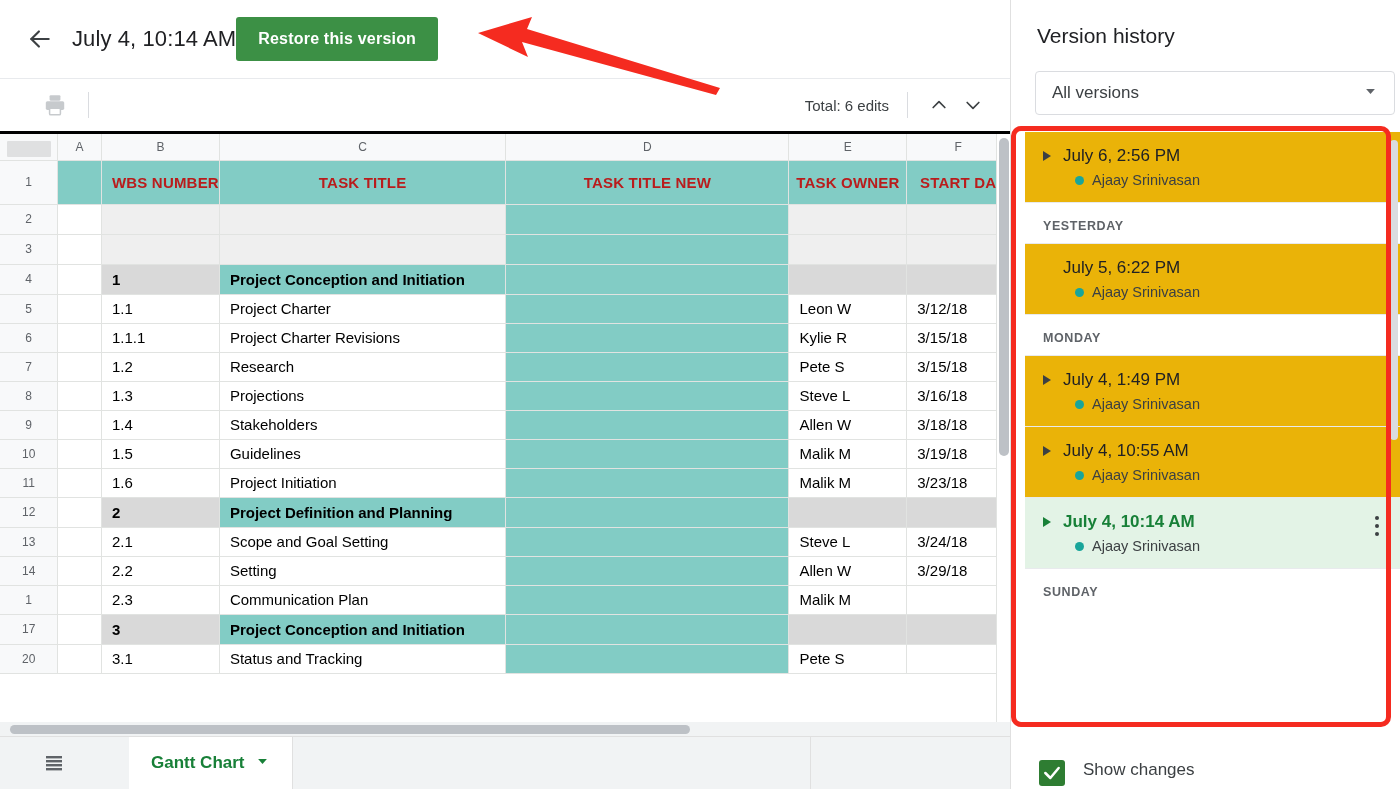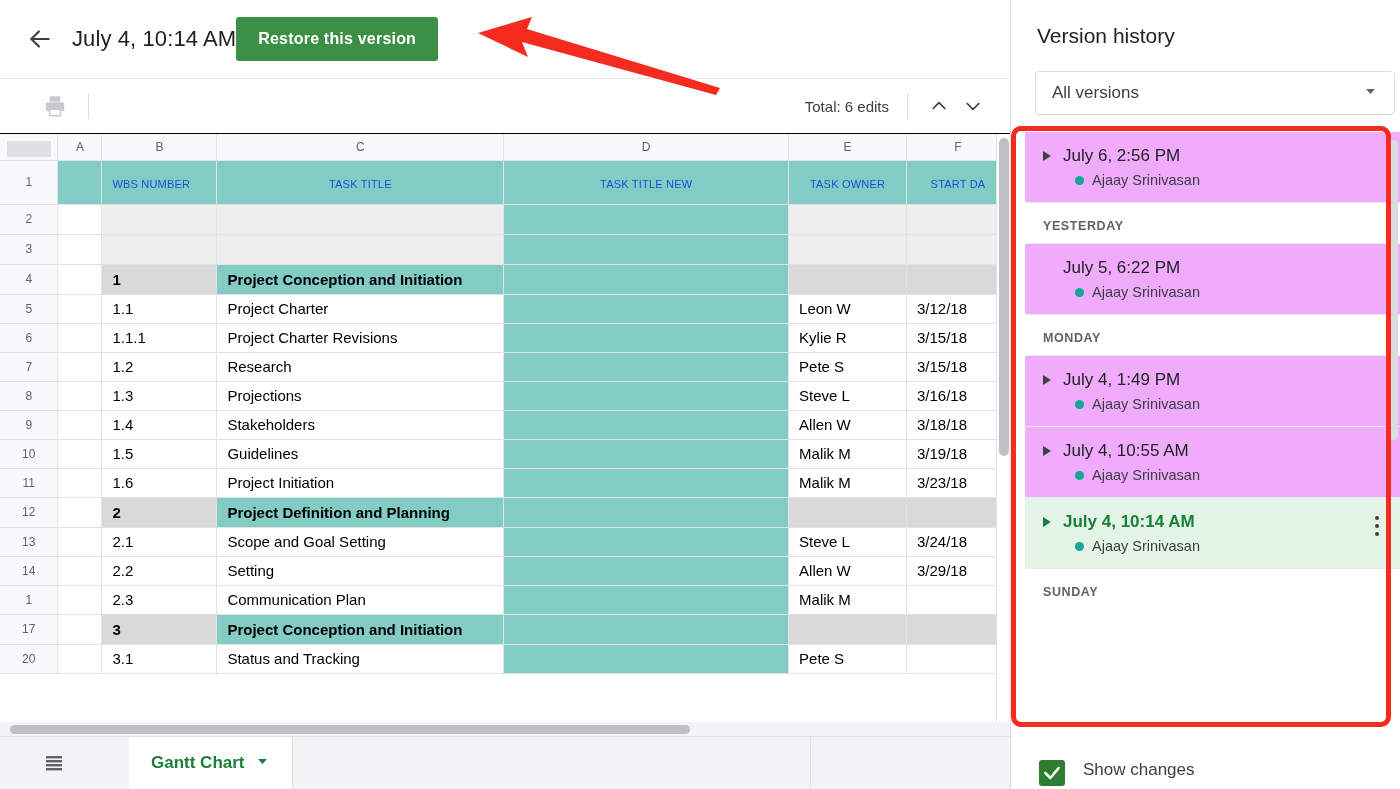--- a/index.html
+++ b/index.html
@@ -36,21 +36,21 @@
     height: 44px; padding: 0 22px;
     font-family: "Liberation Sans", sans-serif;
     font-size: 16px; font-weight: bold; letter-spacing: .2px;
     cursor: pointer;
   }
 
   
   #toolbar {
     position: absolute; left: 0; top: 79px; width: 1010px; height: 55px;
     background: #fff; display: flex; align-items: center;
-    border-bottom: 1px solid #000000;
+    border-bottom: 3px solid #000000;
   }
   #print-icon { margin-left: 42px; width: 26px; height: 26px; cursor: pointer; opacity:.55; }
   #tb-sep { width: 1px; height: 26px; background: #dadce0; margin-left: 20px; }
   #tb-spacer { flex: 1; }
   #edits-total { font-size: 15px; color: #3c4043; white-space: nowrap; }
   #tb-sep2 { width: 1px; height: 26px; background: #dadce0; margin: 0 14px 0 18px; }
   .navchev {
     width: 34px; height: 34px; display:flex; align-items:center; justify-content:center;
     cursor: pointer; border-radius: 50%;
   }
@@ -92,21 +92,21 @@
   }
   td.cell.pad10 { padding-left: 10px; }
   .c-white { background: #ffffff; }
   .c-teal { background: #82ccc5; }
   .c-tealhdr { background: #82ccc5; }
   .c-gray { background: #d9d9d9; }
   .c-lgray { background: #efefef; }
   .t-center { text-align: center; padding-left: 0; }
   .t-bold { font-weight: bold; }
   .hdrtext {
-    font-weight: normal; font-size: 11px; color: #1d4ed8;
+    font-weight: bold; font-size: 15px; color: #b91c1c;
     letter-spacing: .2px;
   }
 
   
   #vscroll {
     position: absolute; right: 0; top: 134px; width: 14px; height: 592px;
     background: #fff; border-left: 1px solid #e1e3e1;
   }
   #vscroll-thumb {
     position: absolute; left: 2px; top: 4px; width: 10px; height: 318px;
@@ -161,21 +161,21 @@
     position: absolute; left: 14px; top: 132px; width: 376px; height: 590px;
     overflow: hidden; background: #fff;
   }
   .day-label {
     font-size: 12.5px; font-weight: bold; color: #5f6368;
     letter-spacing: .6px; padding: 16px 0 10px 18px;
     border-top: 1px solid #e8eaed;
   }
   .ver-item {
     position: relative; padding: 14px 0 14px 18px;
-    border-top: 1px solid #e8eaed; cursor: pointer; background: #f0abfc;
+    border-top: 1px solid #e8eaed; cursor: pointer; background: #eab308;
   }
   .ver-item.first { border-top: none; }
   .ver-item.selected { background: #e3f3e6; }
   .ver-row1 { display: flex; align-items: center; gap: 12px; }
   .tri {
     width: 0; height: 0; border-left: 8px solid #3c4043;
     border-top: 5px solid transparent; border-bottom: 5px solid transparent;
     flex: 0 0 auto; cursor: pointer;
   }
   .tri.hidden { visibility: hidden; }

